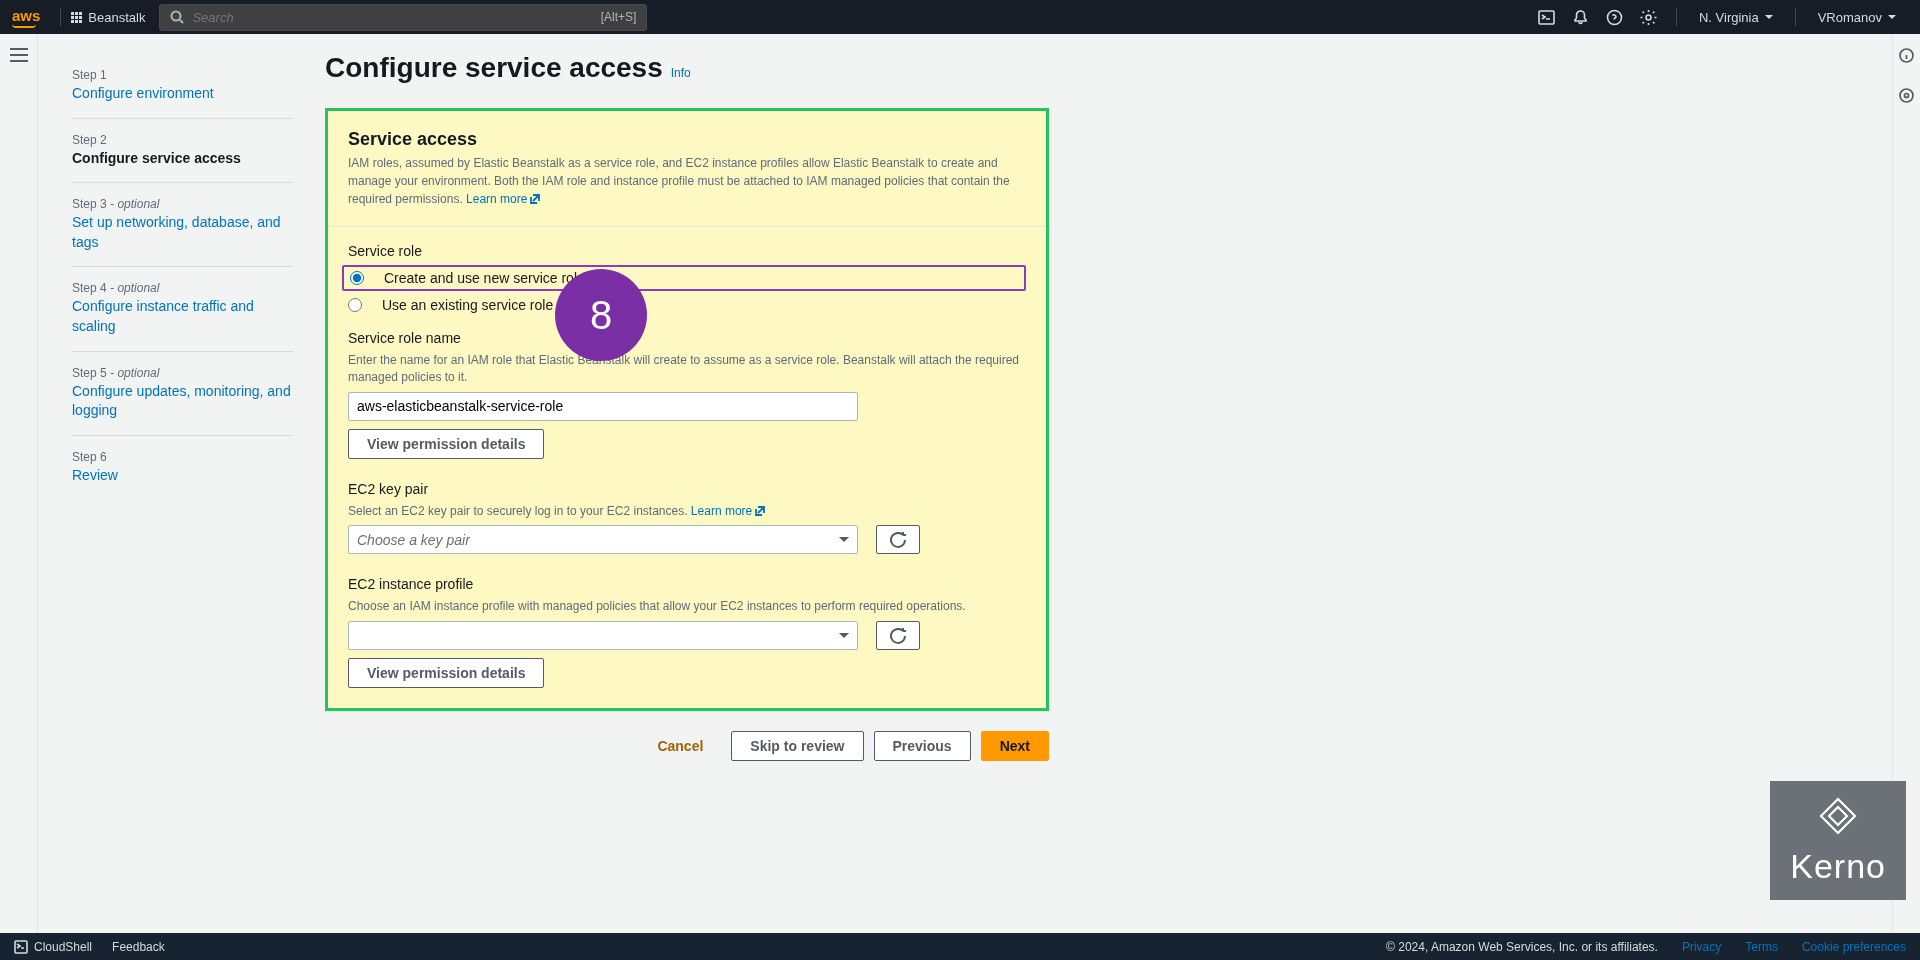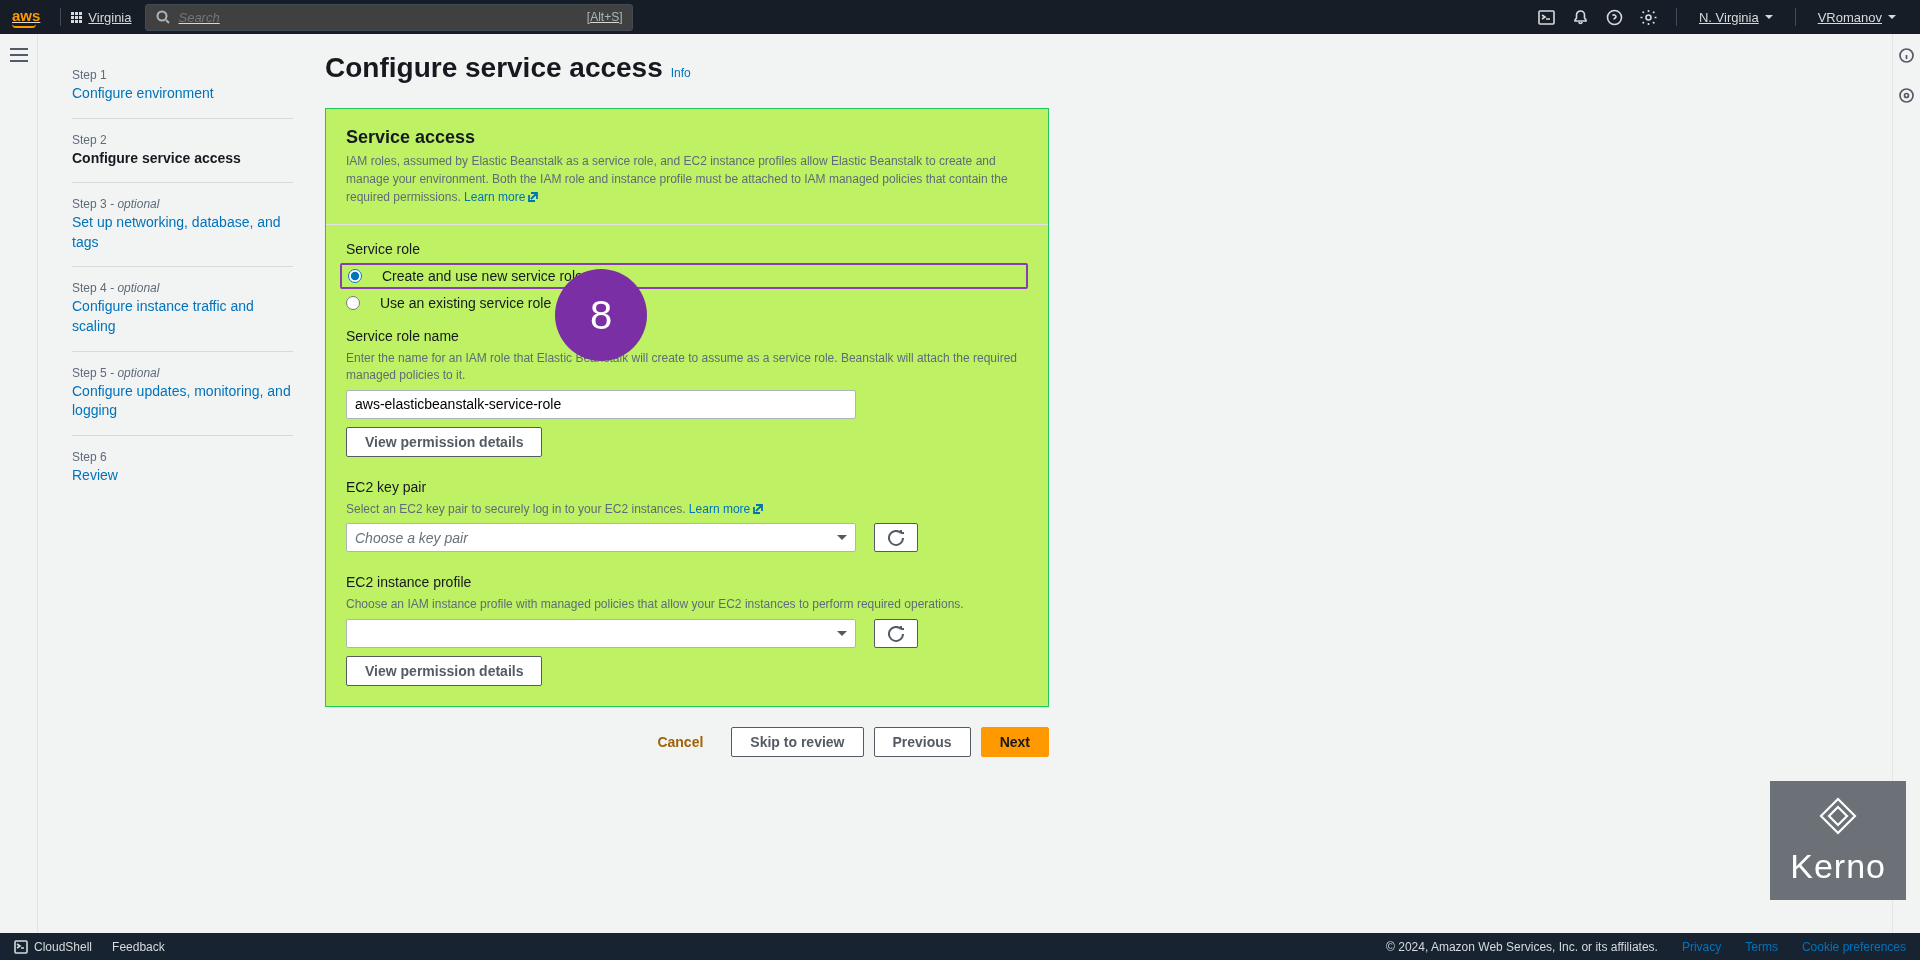--- a/index.html
+++ b/index.html
@@ -1,19 +1,19 @@
 <!DOCTYPE html>
 <html><head>
 <meta charset="utf-8">
 <style>
 * { margin: 0; padding: 0; box-sizing: border-box; font-family: "Amazon Ember", "Helvetica Neue", Arial, sans-serif; }
 body { background: #f2f3f3; font-size: 14px; color: #16191f; overflow: hidden; }
 
 
-.topnav { background: #161d26; height: 34px; display: flex; align-items: center; padding: 0 12px; color: #d5dbdb; text-decoration: underline; }
+.topnav { background: #161d26; height: 34px; display: flex; align-items: center; padding: 0 12px; color: #d5dbdb; }
 .aws-logo { color: #ff9900; font-weight: 700; font-size: 15px; margin-right: 10px; display: flex; align-items: center; gap: 2px; }
 .aws-logo .smile { border-bottom: 2px solid #ff9900; width: 24px; height: 4px; border-radius: 0 0 12px 12px; display: block; }
 .nav-divider { width: 1px; height: 18px; background: #3f4b58; margin: 0 10px; }
 .services-link { display: flex; align-items: center; gap: 6px; color: #d5dbdb; font-size: 13px; cursor: pointer; }
 .grid-icon { display: inline-grid; grid-template-columns: repeat(3,3px); grid-template-rows: repeat(3,3px); gap: 1px; }
 .grid-icon span { background: #d5dbdb; width: 3px; height: 3px; }
 .searchbox { margin-left: 14px; background: #404040; border: 1px solid #3f4b58; border-radius: 3px; height: 27px; width: 488px; display: flex; align-items: center; padding: 0 10px; gap: 8px; }
 .search-icon-svg { width: 14px; height: 14px; stroke: #aab7b8; fill: none; stroke-width: 2; }
 .search-input { flex: 1; background: transparent; border: none; color: #d5dbdb; font-size: 13px; font-style: italic; outline: none; }
 .search-shortcut { color: #aab7b8; font-size: 12px; }
@@ -36,21 +36,21 @@
 .step-optional { font-style: italic; }
 .step-link { color: #0073bb; font-size: 14px; cursor: pointer; line-height: 1.4; }
 .step-current { color: #16191f; font-size: 14px; font-weight: 700; line-height: 1.4; }
 
 .main { flex: 1; padding: 18px 0 30px 0; overflow-y: auto; position: relative; }
 .main-inner { max-width: 724px; margin-left: 2px; }
 
 h1.page-title { font-size: 28px; font-weight: 700; color: #16191f; display: flex; align-items: baseline; gap: 8px; margin-bottom: 24px; }
 .info-link { font-size: 12px; color: #0073bb; font-weight: 400; cursor: pointer; }
 
-.panel { background: #bef264; border: 1px solid #22c55e; box-shadow: 0 1px 1px rgba(0,0,0,0.05); }
+.panel { background: #fef9c3; border: 3px solid #22c55e; box-shadow: 0 1px 1px rgba(0,0,0,0.05); }
 .panel-header { padding: 18px 20px; border-bottom: 1px solid #e4e4e4; }
 .panel-header h2 { font-size: 18px; font-weight: 700; margin-bottom: 4px; }
 .panel-header p { font-size: 12px; color: #5f6b7a; line-height: 1.5; }
 .learn-more { color: #0073bb; cursor: pointer; display: inline-flex; align-items: center; gap: 3px; }
 .ext-icon { width: 10px; height: 10px; stroke: #0073bb; fill: none; stroke-width: 1.8; }
 
 .panel-body { padding: 16px 20px 20px; }
 
 .field-label { font-size: 14px; color: #16191f; margin-bottom: 6px; }
 .field-desc { font-size: 12px; color: #5f6b7a; margin-bottom: 6px; line-height: 1.4; }
@@ -114,21 +114,21 @@
         <span></span>
         <span></span>
         <span></span>
         <span></span>
         <span></span>
         <span></span>
         <span></span>
         <span></span>
         <span></span>
       </span>
-    <span>Virginia</span>
+    <span>Beanstalk</span>
   </div>
   <div class="searchbox">
     <svg class="search-icon-svg">
         <circle cx="6" cy="6" r="4.5"></circle>
         <line x1="10" y1="10" x2="13" y2="13"></line>
       </svg>
     <input class="search-input" placeholder="Search" style="">
     <span class="search-shortcut">[Alt+S]</span>
   </div>
   <div class="nav-spacer"></div>

